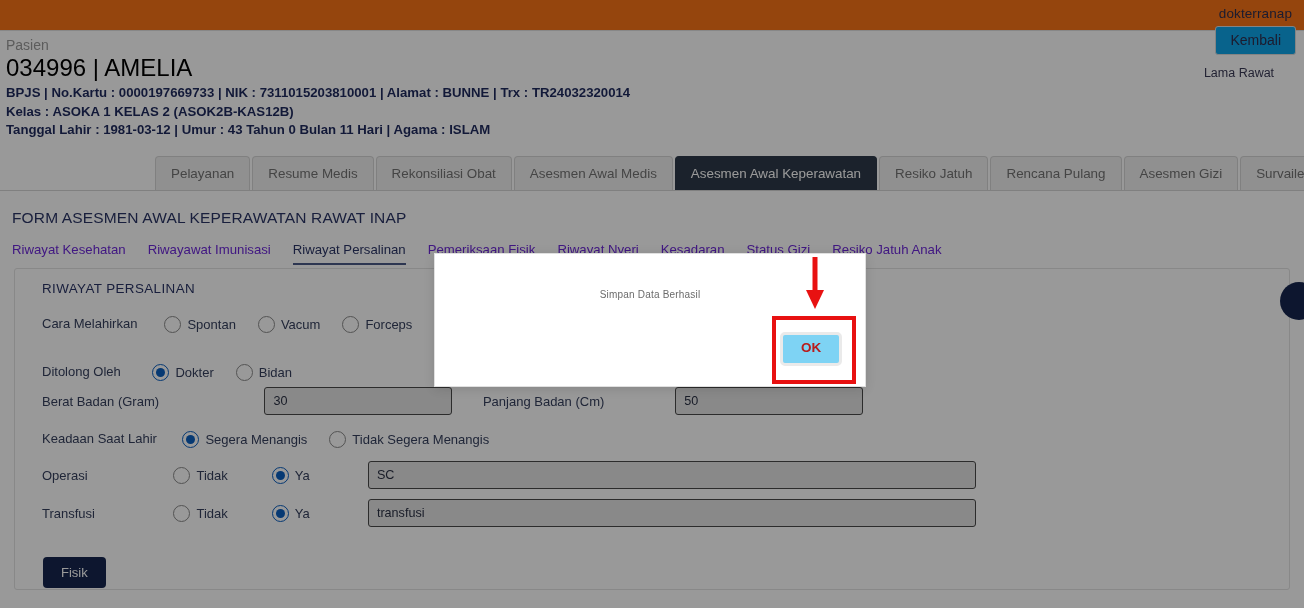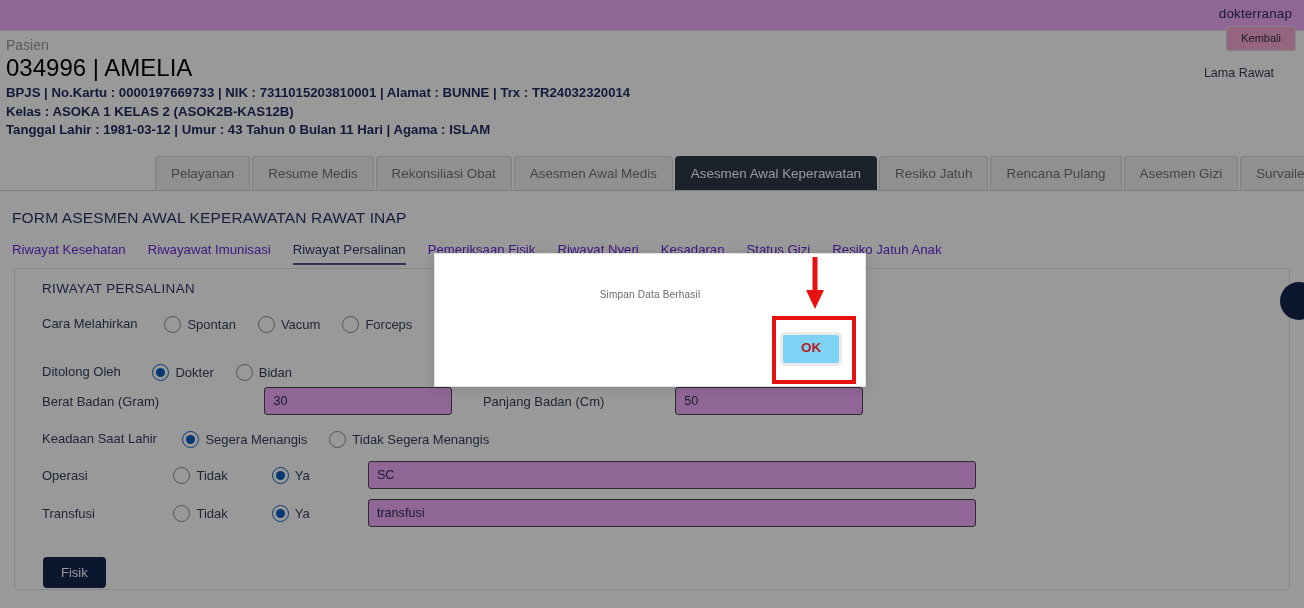--- a/index.html
+++ b/index.html
@@ -19,21 +19,21 @@
   .overlay-dim {
     position: absolute; inset: 0;
     background: rgba(0,0,0,0.40);
     z-index: 60;
   }
 
   
   .topbar {
     position: absolute; top: 0; left: 0;
     width: 1304px; height: 31px;
-    background: #f0abfc;
+    background: #f97316;
     border-bottom: 1px solid #e2e2e2;
   }
   .topbar .user {
     position: absolute; right: 12px; top: 6px;
     font-size: 13.5px; color: #2f2f4f;
     letter-spacing: .1px;
   }
 
   
   .patient-header {
@@ -49,22 +49,22 @@
   .ph-name {
     font-size: 24px; color: #000000; line-height: 28px;
     margin: 0 0 2px 2px; font-weight: 400;
   }
   .ph-line {
     font-size: 13.2px; color: #1f2a5e; line-height: 18.5px;
     margin: 0 0 0 2px; font-weight: bold;
   }
   .kembali-btn {
     position: absolute; right: 8px; top: -5px;
-    background: #f9a8d4; border: 1px solid #dcdcdc;
-    color: #2f2f4f; font-size: 11px;
+    background: #0ea5e9; border: 1px solid #dcdcdc;
+    color: #2f2f4f; font-size: 14px;
     padding: 5px 14px 6px 14px; border-radius: 3px;
     cursor: pointer;
   }
   .lama-box {
     position: absolute; right: 10px; top: 32px;
     width: 110px; text-align: center;
   }
   .lama-num {
     font-size: 44px; line-height: 48px; color: #c0242a;
     font-weight: bold; letter-spacing: -1px;
@@ -160,21 +160,21 @@
     margin-right: 20px; white-space: nowrap;
   }
   .ropt .txt {
     font-size: 13px; color: #36405e;
     vertical-align: middle;
   }
 
   .tinput {
     display: inline-block; vertical-align: middle;
     border: 1px solid #4a4a4a; border-radius: 3px;
-    background: #f0abfc; height: 28px; line-height: 26px;
+    background: #e5e5e5; height: 28px; line-height: 26px;
     padding: 0 8px; font-size: 12.6px; color: #2b3144;
     font-family: "Liberation Sans", sans-serif;
   }
 
   .simpan-btn {
     position: absolute; left: 28px; top: 288px;
     background: #16264f; color: #fff;
     font-size: 13px; border: none; border-radius: 4px;
     padding: 8px 18px; cursor: pointer;
   }

